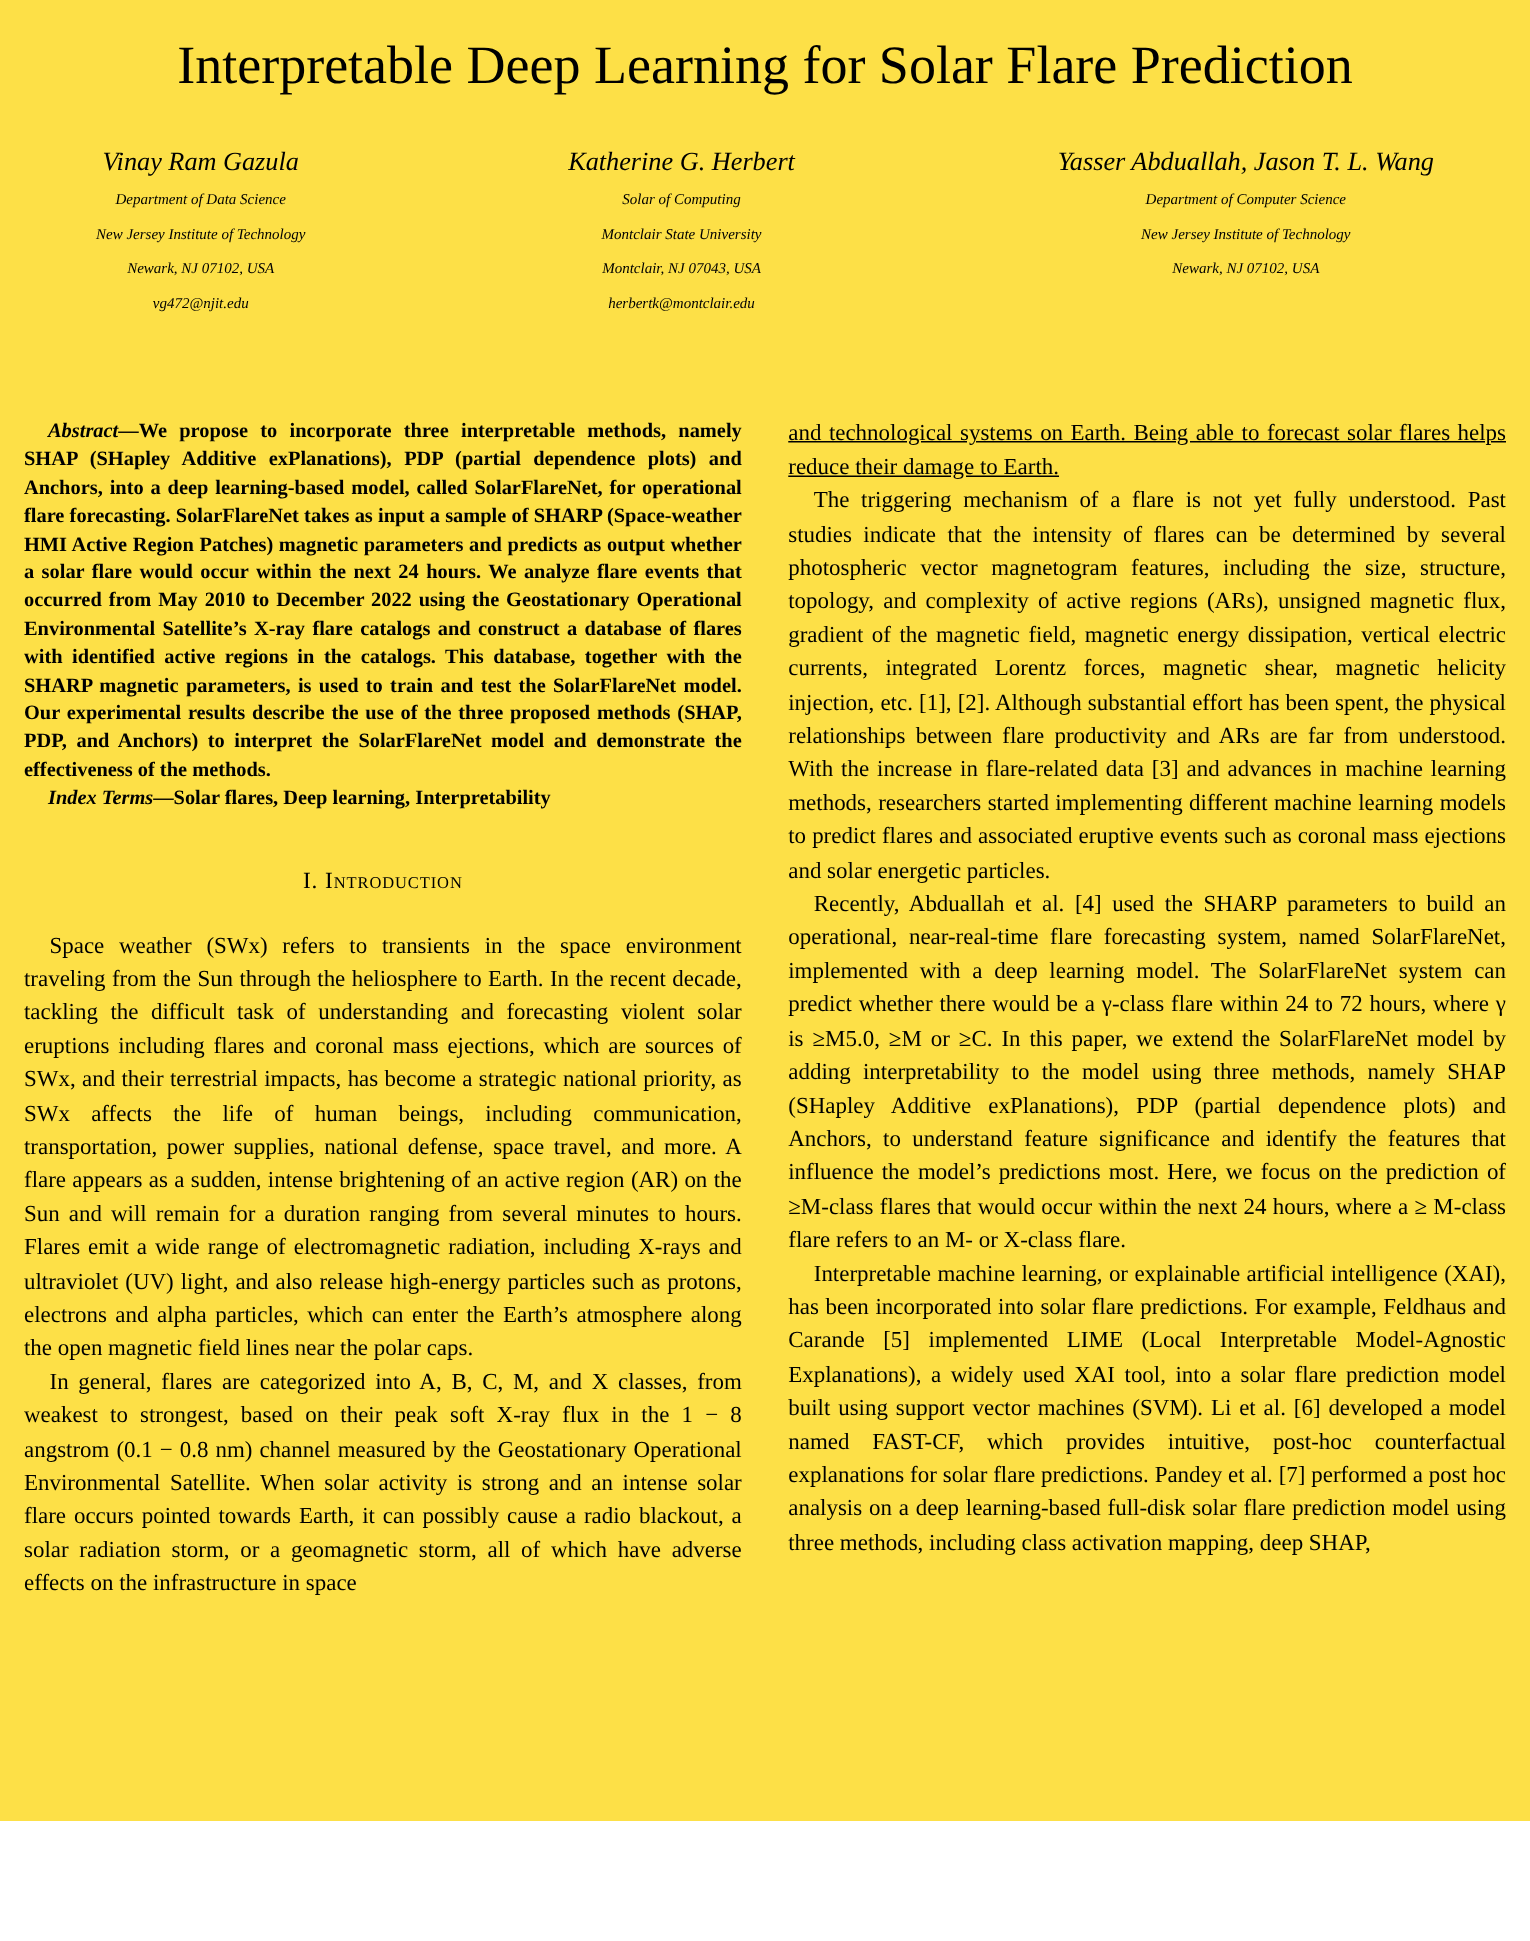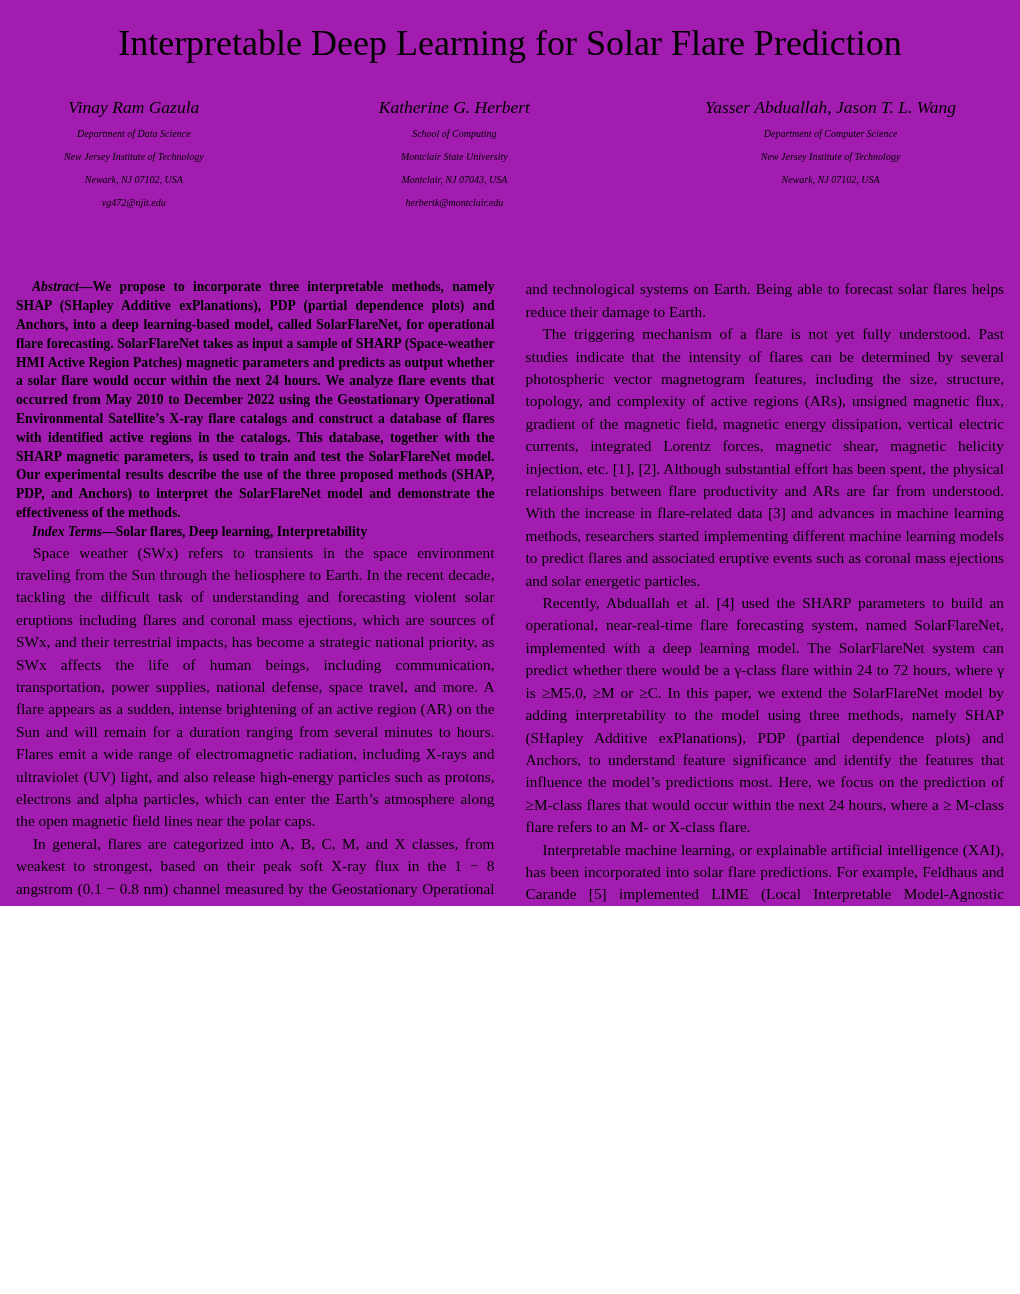--- a/index.html
+++ b/index.html
@@ -4,24 +4,24 @@
 <style>
   * { margin: 0; padding: 0; box-sizing: border-box; }
   html, body { width: 1020px; height: 1294px; overflow: hidden; }
   body {
     background: #ffffff;
     color: #000000;
     font-family: "Liberation Serif", serif;
   }
   .page {
     width: 1020px;
-    height: 906px;
+    height: 1214px;
     padding: 10px 16px 0 16px;
     overflow: hidden;
-    background: #a21caf;
+    background: #fde047;
   }
   .title {
     font-size: 36px;
     font-weight: 400;
     text-align: center;
     line-height: 1.4;
     max-width: 880px;
     margin: 8px auto 0 auto;
   }
   .authors {
@@ -55,21 +55,21 @@
     font-variant: small-caps;
     letter-spacing: 0.6px;
     margin: 37px 0 23px 0;
   }
   .body-par {
     font-size: 15.3px;
     line-height: 22.4px;
     text-align: justify;
     text-indent: 17px;
   }
-  .noindent { text-indent: 0; }
+  .noindent { text-indent: 0; text-decoration: underline; }
   .subsection-head {
     font-size: 15.3px;
     font-style: italic;
     font-weight: 400;
     margin: 17px 0 12px 0;
   }
 </style>
 </head>
 <body>
 
@@ -80,38 +80,39 @@
   <div class="authors">
     <div class="author">
       <div class="author-name">Vinay Ram Gazula</div>
       <div class="author-line">Department of Data Science</div>
       <div class="author-line">New Jersey Institute of Technology</div>
       <div class="author-line">Newark, NJ 07102, USA</div>
       <div class="author-line">vg472@njit.edu</div>
     </div>
     <div class="author">
       <div class="author-name">Katherine G. Herbert</div>
-      <div class="author-line">School of Computing</div>
+      <div class="author-line">Solar of Computing</div>
       <div class="author-line">Montclair State University</div>
       <div class="author-line">Montclair, NJ 07043, USA</div>
       <div class="author-line">herbertk@montclair.edu</div>
     </div>
     <div class="author">
       <div class="author-name">Yasser Abduallah, Jason T. L. Wang</div>
       <div class="author-line">Department of Computer Science</div>
       <div class="author-line">New Jersey Institute of Technology</div>
       <div class="author-line">Newark, NJ 07102, USA</div>
     </div>
   </div>
 
   <div class="columns">
 
     <div class="col">
       <p class="abstract-par"><span class="lead-italic">Abstract</span><span>—We propose to incorporate three interpretable methods, namely SHAP (SHapley Additive exPlanations), PDP (partial dependence plots) and Anchors, into a deep learning-based model, called SolarFlareNet, for operational flare forecasting. SolarFlareNet takes as input a sample of SHARP (Space-weather HMI Active Region Patches) magnetic parameters and predicts as output whether a solar flare would occur within the next 24 hours. We analyze flare events that occurred from May 2010 to December 2022 using the Geostationary Operational Environmental Satellite’s X-ray flare catalogs and construct a database of flares with identified active regions in the catalogs. This database, together with the SHARP magnetic parameters, is used to train and test the SolarFlareNet model. Our experimental results describe the use of the three proposed methods (SHAP, PDP, and Anchors) to interpret the SolarFlareNet model and demonstrate the effectiveness of the methods.</span></p>
       <p class="index-par"><span class="lead-italic">Index Terms</span><span>—Solar flares, Deep learning, Interpretability</span></p>
+      <h2 class="section-head">I. Introduction</h2>
       <p class="body-par">Space weather (SWx) refers to transients in the space environment traveling from the Sun through the heliosphere to Earth. In the recent decade, tackling the difficult task of understanding and forecasting violent solar eruptions including flares and coronal mass ejections, which are sources of SWx, and their terrestrial impacts, has become a strategic national priority, as SWx affects the life of human beings, including communication, transportation, power supplies, national defense, space travel, and more. A flare appears as a sudden, intense brightening of an active region (AR) on the Sun and will remain for a duration ranging from several minutes to hours. Flares emit a wide range of electromagnetic radiation, including X-rays and ultraviolet (UV) light, and also release high-energy particles such as protons, electrons and alpha particles, which can enter the Earth’s atmosphere along the open magnetic field lines near the polar caps.</p>
       <p class="body-par">In general, flares are categorized into A, B, C, M, and X classes, from weakest to strongest, based on their peak soft X-ray flux in the 1 − 8 angstrom (0.1 − 0.8 nm) channel measured by the Geostationary Operational Environmental Satellite. When solar activity is strong and an intense solar flare occurs pointed towards Earth, it can possibly cause a radio blackout, a solar radiation storm, or a geomagnetic storm, all of which have adverse effects on the infrastructure in space</p>
     </div>
 
     <div class="col">
       <p class="body-par noindent">and technological systems on Earth. Being able to forecast solar flares helps reduce their damage to Earth.</p>
       <p class="body-par">The triggering mechanism of a flare is not yet fully understood. Past studies indicate that the intensity of flares can be determined by several photospheric vector magnetogram features, including the size, structure, topology, and complexity of active regions (ARs), unsigned magnetic flux, gradient of the magnetic field, magnetic energy dissipation, vertical electric currents, integrated Lorentz forces, magnetic shear, magnetic helicity injection, etc. [1], [2]. Although substantial effort has been spent, the physical relationships between flare productivity and ARs are far from understood. With the increase in flare-related data [3] and advances in machine learning methods, researchers started implementing different machine learning models to predict flares and associated eruptive events such as coronal mass ejections and solar energetic particles.</p>
       <p class="body-par">Recently, Abduallah et al. [4] used the SHARP parameters to build an operational, near-real-time flare forecasting system, named SolarFlareNet, implemented with a deep learning model. The SolarFlareNet system can predict whether there would be a γ-class flare within 24 to 72 hours, where γ is ≥M5.0, ≥M or ≥C. In this paper, we extend the SolarFlareNet model by adding interpretability to the model using three methods, namely SHAP (SHapley Additive exPlanations), PDP (partial dependence plots) and Anchors, to understand feature significance and identify the features that influence the model’s predictions most. Here, we focus on the prediction of ≥M-class flares that would occur within the next 24 hours, where a ≥ M-class flare refers to an M- or X-class flare.</p>
       <p class="body-par">Interpretable machine learning, or explainable artificial intelligence (XAI), has been incorporated into solar flare predictions. For example, Feldhaus and Carande [5] implemented LIME (Local Interpretable Model-Agnostic Explanations), a widely used XAI tool, into a solar flare prediction model built using support vector machines (SVM). Li et al. [6] developed a model named FAST-CF, which provides intuitive, post-hoc counterfactual explanations for solar flare predictions. Pandey et al. [7] performed a post hoc analysis on a deep learning-based full-disk solar flare prediction model using three methods, including class activation mapping, deep SHAP,</p>
     </div>

